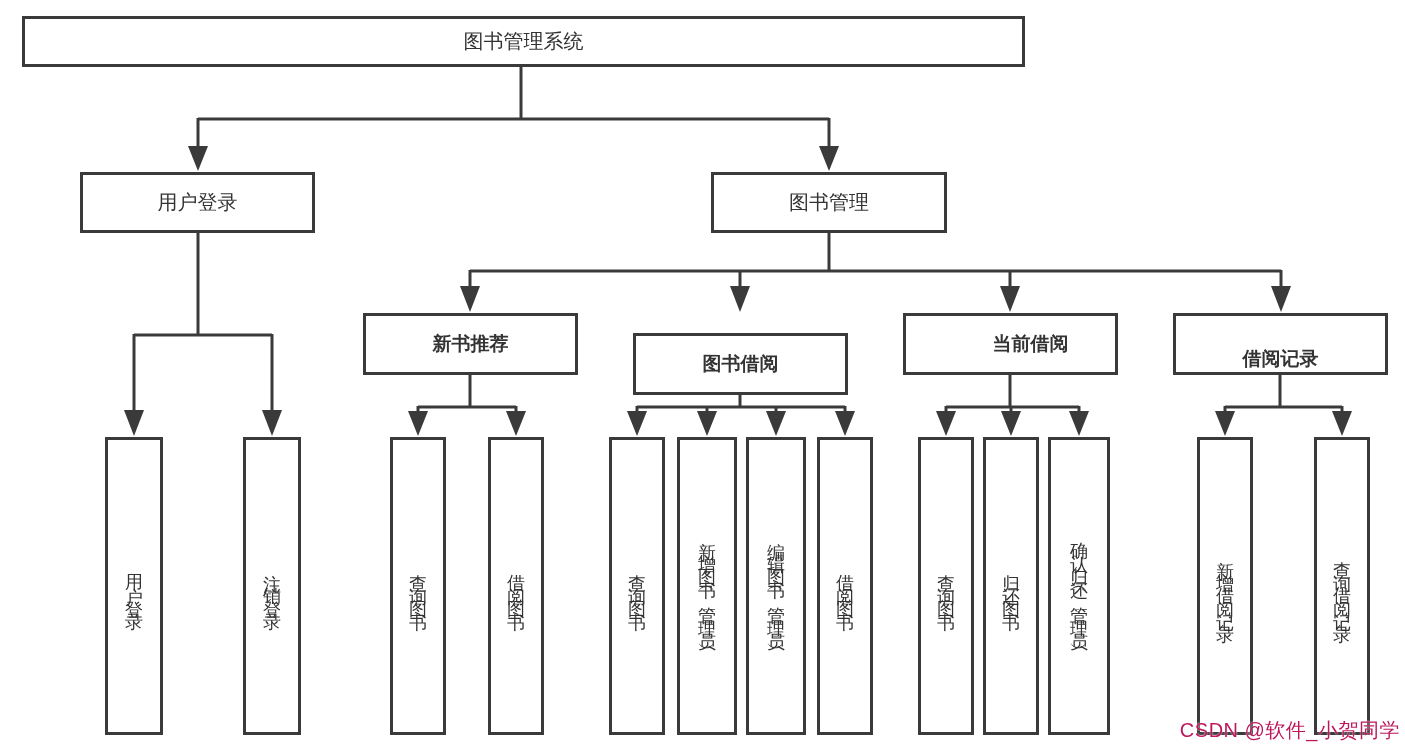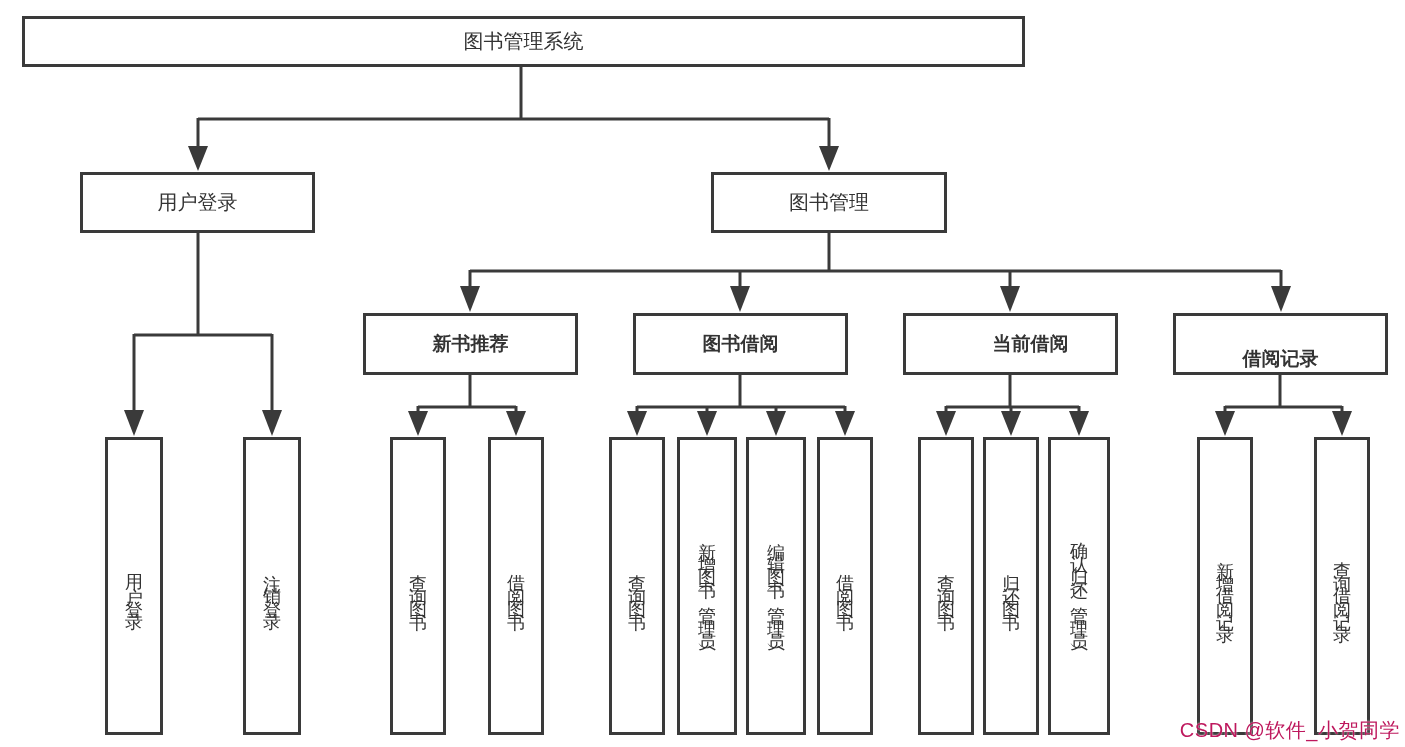--- a/index.html
+++ b/index.html
@@ -129,21 +129,21 @@
   <div class="box branch" style="left:80px;width:235px;">
     <span>用户登录</span>
   </div>
   <div class="box branch" style="left:711px;width:236px;">
     <span>图书管理</span>
   </div>
 
   <div class="box sub" style="left:363px;">
     <span>新书推荐</span>
   </div>
-  <div class="box sub" style="left:633px;">
+  <div class="box sub" style="left:633px;margin-top:20px;">
     <span>图书借阅</span>
   </div>
   <div class="box sub" style="left:903px;padding-left:40px;">
     <span>当前借阅</span>
   </div>
   <div class="box sub" style="left:1173px;align-items:flex-end;">
     <span>借阅记录</span>
   </div>
 
   <div class="box leaf" style="left:105px;width:58px;">

